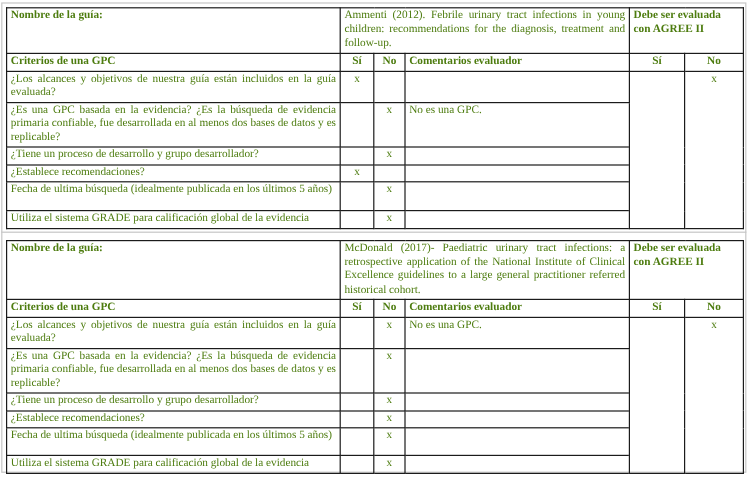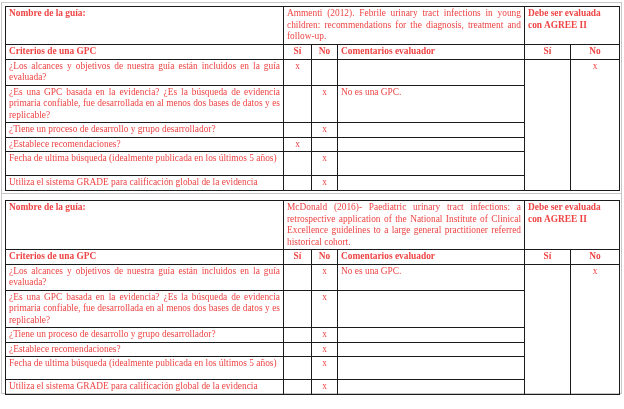--- a/index.html
+++ b/index.html
@@ -2,21 +2,21 @@
 <html><head>
 <meta charset="utf-8">
 <style>
   html, body { margin: 0; padding: 0; background: #ffffff; }
   .canvas {
     position: relative;
     width: 624px;
     height: 409px;
     background: #ffffff;
     font-family: "Liberation Serif", serif;
-    color: #ef4444;
+    color: #4d7c0f;
     overflow: hidden;
   }
   .frame {
     position: absolute;
     left: 1px;
     top: 2px;
     width: 619px;
     height: 390px;
     border: 1px solid #c6c6c6;
     pointer-events: none;
@@ -143,21 +143,21 @@
       <col style="width:278px">
         <col style="width:28px">
         <col style="width:26px">
       <col style="width:187px">
         <col style="width:46px">
         <col style="width:49px">
     </colgroup>
     <tbody>
         <tr style="height:49px">
       <td class="b">Nombre de la guía:</td>
-      <td class="cite" colspan="3">McDonald (2016)- Paediatric urinary tract infections: a retrospective application of the National Institute of Clinical Excellence guidelines to a large general practitioner referred historical cohort.</td>
+      <td class="cite" colspan="3">McDonald (2017)- Paediatric urinary tract infections: a retrospective application of the National Institute of Clinical Excellence guidelines to a large general practitioner referred historical cohort.</td>
       <td class="agreehdr" colspan="2">Debe ser evaluada con AGREE II</td>
     </tr>
     <tr style="height:14px">
       <td class="b">Criterios de una GPC</td>
       <td class="b ctr">Sí</td>
       <td class="b ctr">No</td>
       <td class="b">Comentarios evaluador</td>
       <td class="b ctr">Sí</td>
       <td class="b ctr">No</td>
     </tr>

